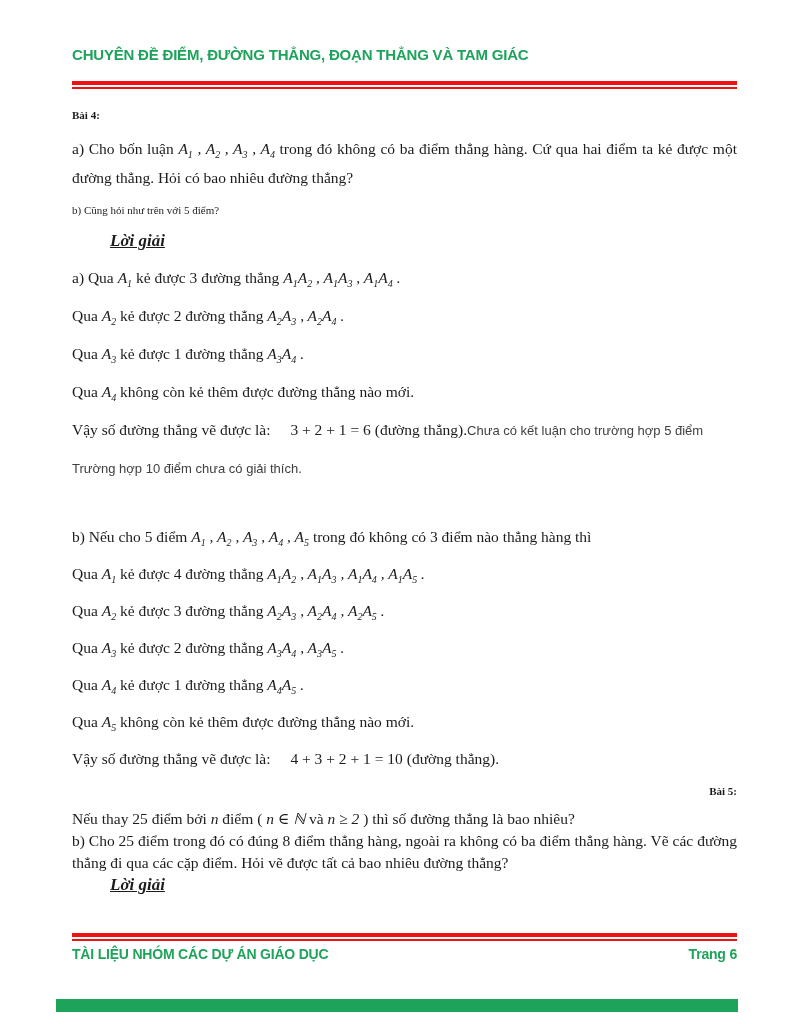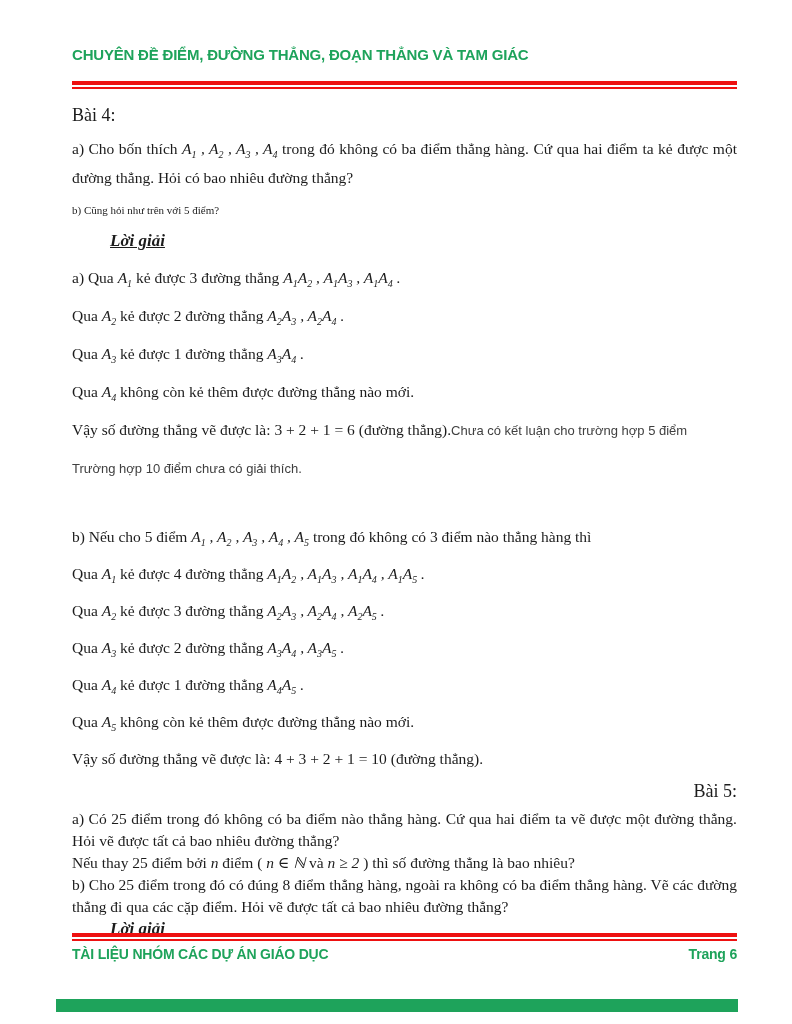--- a/index.html
+++ b/index.html
@@ -16,32 +16,32 @@
   .content{position:absolute;left:72px;right:55px;top:0;}
   .header-title{
     font-family:"Liberation Sans","DejaVu Sans",sans-serif;
     font-weight:700;font-size:15px;letter-spacing:-0.2px;
     color:var(--green);margin-top:45px;line-height:20px;
   }
   .rule{
     margin-top:16px;height:2px;background:#ffffff;
     border-top:4px solid var(--red);border-bottom:2px solid var(--red);
   }
-  .h-bai{font-weight:400;font-size:18px;margin-top:16px;line-height:20px;}
+  .h-bai{font-weight:700;font-size:11px;margin-top:16px;line-height:20px;}
   .para{font-size:15.5px;line-height:29px;text-align:justify;margin-top:9px;}
   .para-single{font-size:11px;line-height:24px;margin-top:6px;}
   .loigiai{
     font-weight:700;font-style:italic;text-decoration:underline;
     font-size:17px;line-height:22px;margin:8px 0 0 38px;
   }
   .line{font-size:15.5px;line-height:24px;margin-top:14px;}
   .line-b{margin-top:13px;}
   .gap-top{margin-top:44px;}
   .mi{font-style:italic;}
-  .m{font-style:normal;}
+  .m{font-style:normal;margin-left:16px;}
   sub{font-size:10px;line-height:0;}
   .note{
     font-family:"Liberation Sans","DejaVu Sans",sans-serif;
     font-size:13px;color:#404040;
   }
   .para5{margin-top:7px;}
   .para5 .p5-line{font-size:15.5px;line-height:22px;text-align:justify;}
   .loigiai-tight{margin-top:0;}
   .footer{position:absolute;left:72px;right:55px;top:933px;}
   .footer .rule{margin-top:0;}
@@ -57,21 +57,21 @@
 <body>
 
 <div class="page">
   <div class="content">
 
     <div class="header-title">CHUYÊN ĐỀ ĐIỂM, ĐƯỜNG THẲNG, ĐOẠN THẲNG VÀ TAM GIÁC</div>
     <div class="rule"></div>
 
     <div class="h-bai">Bài 4:</div>
 
-    <div class="para"><span>a) Cho bốn thích </span><span class="mi">A<sub>1</sub> , A<sub>2</sub> , A<sub>3</sub> , A<sub>4</sub></span><span> trong đó không có ba điểm thẳng hàng. Cứ qua hai điểm ta kẻ được một đường thẳng. Hỏi có bao nhiêu đường thẳng?</span></div>
+    <div class="para"><span>a) Cho bốn luận </span><span class="mi">A<sub>1</sub> , A<sub>2</sub> , A<sub>3</sub> , A<sub>4</sub></span><span> trong đó không có ba điểm thẳng hàng. Cứ qua hai điểm ta kẻ được một đường thẳng. Hỏi có bao nhiêu đường thẳng?</span></div>
 
     <div class="para-single">b) Cũng hỏi như trên với 5 điểm?</div>
 
     <div class="loigiai">Lời giải</div>
 
     <div class="line"><span>a) Qua </span><span class="mi">A<sub>1</sub></span><span> kẻ được 3 đường thẳng </span><span class="mi">A<sub>1</sub>A<sub>2</sub> , A<sub>1</sub>A<sub>3</sub> , A<sub>1</sub>A<sub>4</sub> .</span></div>
 
     <div class="line"><span>Qua </span><span class="mi">A<sub>2</sub></span><span> kẻ được 2 đường thẳng </span><span class="mi">A<sub>2</sub>A<sub>3</sub> , A<sub>2</sub>A<sub>4</sub> .</span></div>
 
     <div class="line"><span>Qua </span><span class="mi">A<sub>3</sub></span><span> kẻ được 1 đường thẳng </span><span class="mi">A<sub>3</sub>A<sub>4</sub> .</span></div>
@@ -92,21 +92,20 @@
 
     <div class="line line-b"><span>Qua </span><span class="mi">A<sub>4</sub></span><span> kẻ được 1 đường thẳng </span><span class="mi">A<sub>4</sub>A<sub>5</sub> .</span></div>
 
     <div class="line line-b"><span>Qua </span><span class="mi">A<sub>5</sub></span><span> không còn kẻ thêm được đường thẳng nào mới.</span></div>
 
     <div class="line line-b"><span>Vậy số đường thẳng vẽ được là: </span><span class="m">4 + 3 + 2 + 1 = 10</span><span> (đường thẳng).</span></div>
 
     <div class="h-bai" style="margin-top:10px;text-align:right;">Bài 5:</div>
 
     <div class="para5">
-      <div class="p5-line">a) Có 25 điểm trong đó không có ba điểm nào thẳng hàng. Cứ qua hai điểm ta vẽ được một đường thẳng. Hỏi vẽ được tất cả bao nhiêu đường thẳng?</div>
       <div class="p5-line"><span>Nếu thay 25 điểm bởi </span><span class="mi">n</span><span> điểm ( </span><span class="mi">n ∈ ℕ</span><span> và </span><span class="mi">n ≥ 2</span><span> ) thì số đường thẳng là bao nhiêu?</span></div>
       <div class="p5-line">b) Cho 25 điểm trong đó có đúng 8 điểm thẳng hàng, ngoài ra không có ba điểm thẳng hàng. Vẽ các đường thẳng đi qua các cặp điểm. Hỏi vẽ được tất cả bao nhiêu đường thẳng?</div>
     </div>
 
     <div class="loigiai loigiai-tight">Lời giải</div>
   </div>
 
   <div class="footer">
     <div class="rule"></div>
     <div class="footer-row">

